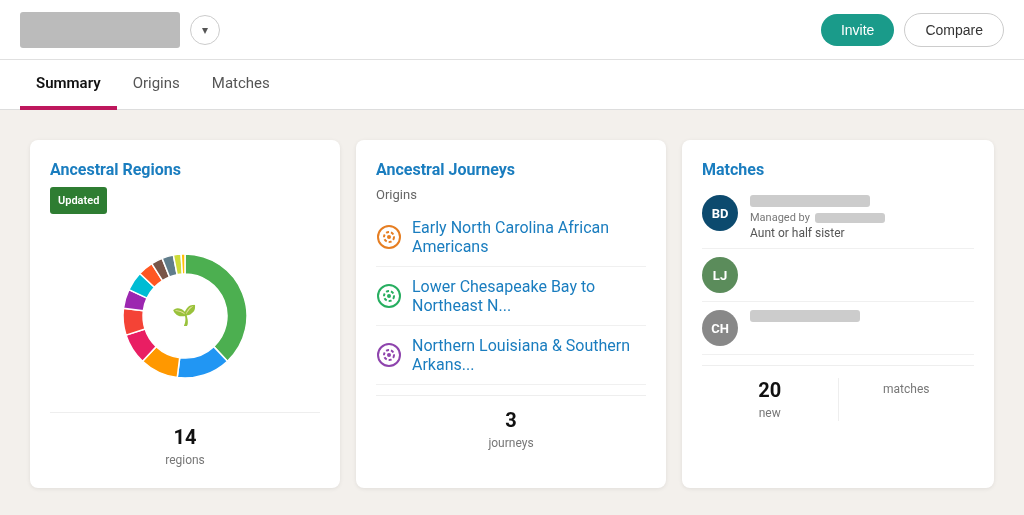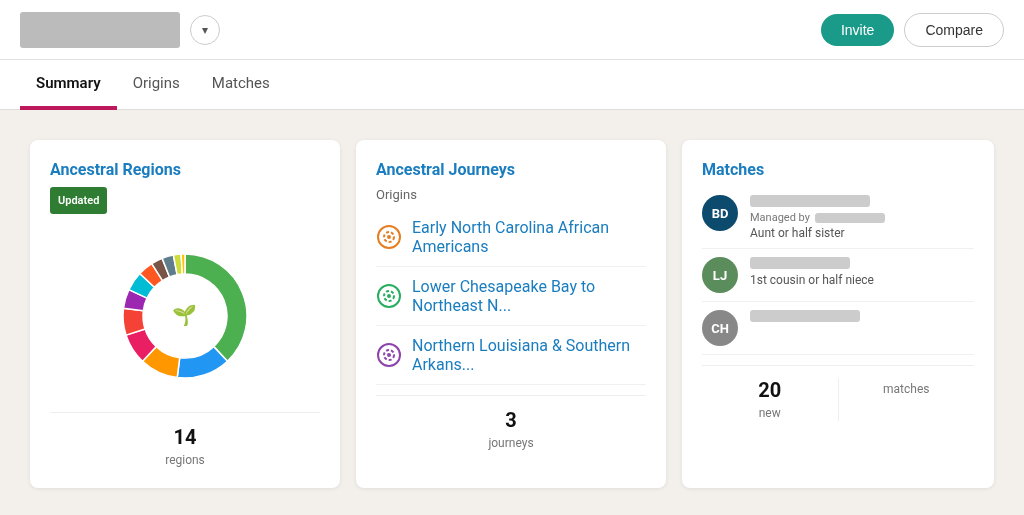--- a/index.html
+++ b/index.html
@@ -375,24 +375,20 @@
             <span class="managed-bar" style="width:70px;"></span>
           </div>
           <div class="match-relation">Aunt or half sister</div>
         </div>
       </div>
 
       <div class="match-item">
         <div class="avatar" style="background:#5b8c5b;">
           <span>LJ</span>
         </div>
-        <div class="match-info">
-          <div class="match-name-bar" style="width:100px;"></div>
-          <div class="match-relation">1st cousin or half niece</div>
-        </div>
       </div>
 
       <div class="match-item">
         <div class="avatar" style="background:#888;">
           <span>CH</span>
         </div>
         <div class="match-info">
           <div class="match-name-bar" style="width:110px; margin-bottom:8px;"></div>
         </div>
       </div>

